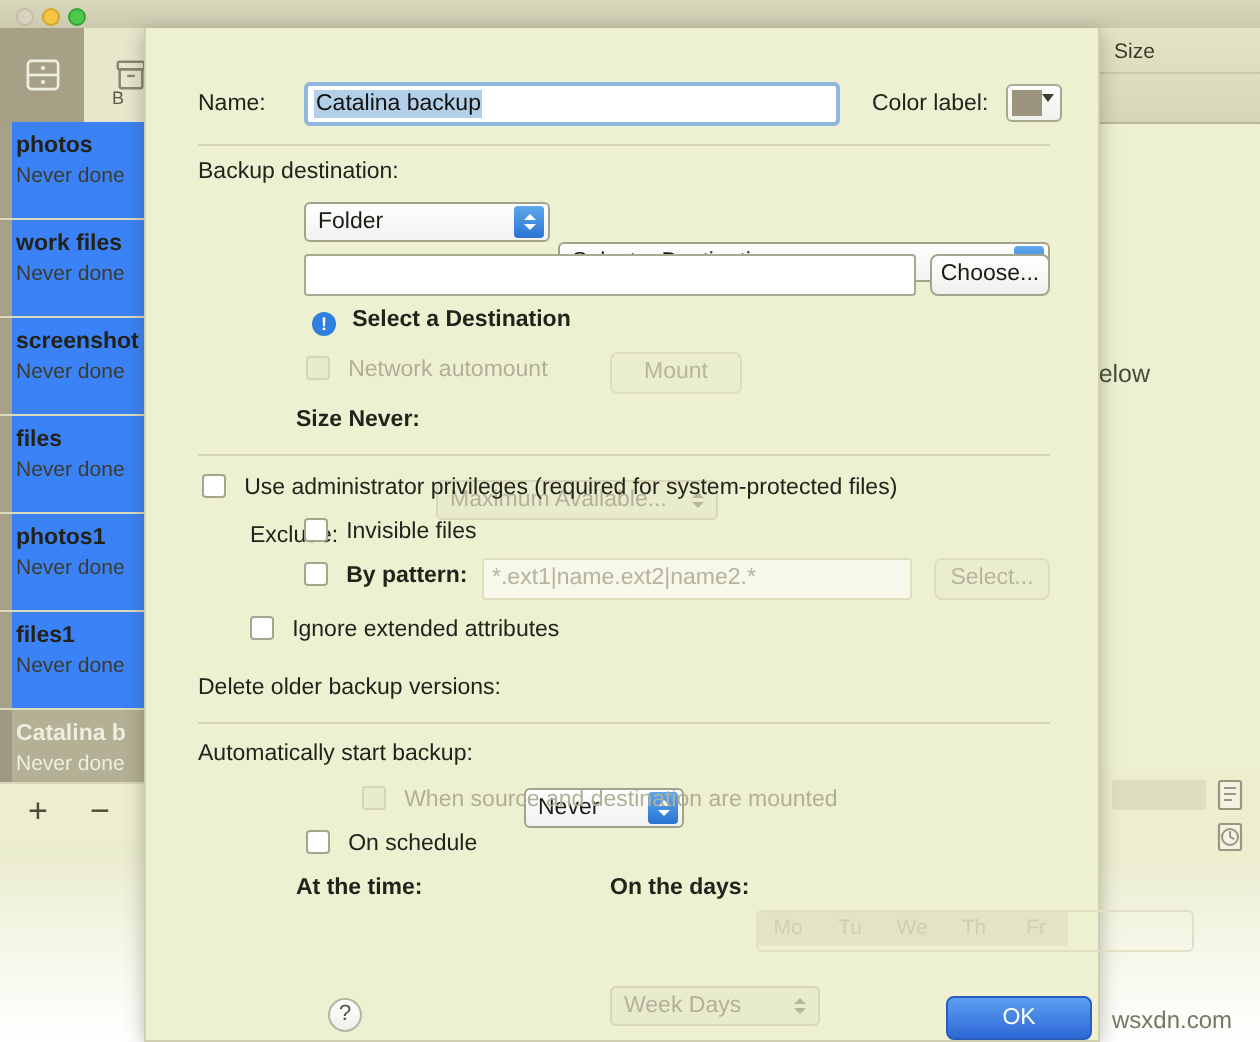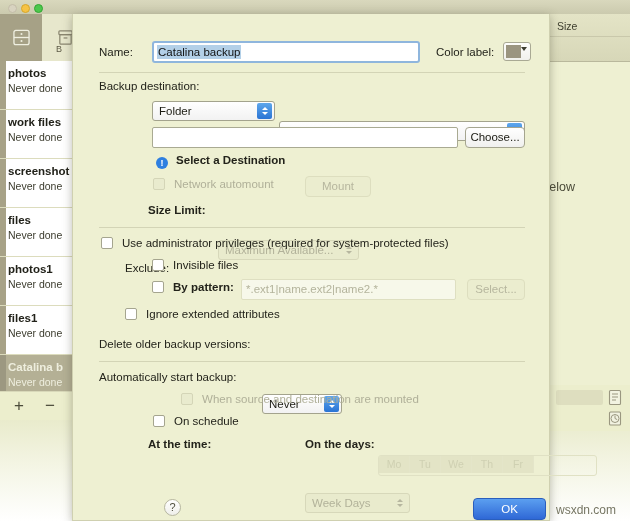--- a/index.html
+++ b/index.html
@@ -39,21 +39,21 @@
   #tb-second{left:42px;top:14px;height:47px;width:46px;background:#e7e7cc;}
   .tb-icon{width:19px;height:17px;}
   #tb-sublabel{
     position:absolute;left:56px;top:44px;font-size:9px;color:#5d5a46;
   }
   #bg-col-size{position:absolute;left:557px;top:20px;font-size:10.5px;color:#3d3d2e;}
   #bg-col-divider{position:absolute;left:549px;top:14px;width:1px;height:47px;background:#c6c5a8;}
   #bg-hrule{position:absolute;left:549px;top:36px;width:81px;height:1px;background:#c9c8ab;}
 
   
-  #sidebar{position:absolute;left:0;top:61px;width:72px;bottom:0;background:#ffffff;}
+  #sidebar{position:absolute;left:0;top:61px;width:72px;bottom:0;background:#3b82f6;}
   .side-item{
     position:absolute;left:0;width:72px;height:49px;
     border-bottom:1px solid #dcdcbd;box-sizing:border-box;padding:6px 0 0 8px;
   }
   .side-item .sw{position:absolute;left:0;top:0;width:6px;height:48px;background:#a7a287;}
   .side-name{font-size:11.5px;font-weight:bold;color:#22221a;white-space:nowrap;}
   .side-sub{font-size:10.5px;color:#3c3c2e;margin-top:3px;white-space:nowrap;}
   .side-item.selected{background:#b4b095;}
   .side-item.selected .side-name,.side-item.selected .side-sub{color:#eeeede;}
   .side-item.selected .sw{background:#9c9881;}
@@ -294,21 +294,21 @@
     <span id="info-icon">!</span>
     <span class="lbl lbl-b" style="margin-left:5px;">Select a Destination</span>
   </div>
 
   <div class="row" style="left:80px;top:164px;">
     <span class="cb disabled"></span>
     <span class="lbl dim" style="margin-left:6px;">Network automount</span>
   </div>
   <div class="row btn disabled" style="left:232px;top:162px;width:66px;">Mount</div>
 
-  <div class="row lbl lbl-b" style="left:75px;top:190px;">Size Limit:</div>
+  <div class="row lbl lbl-b" style="left:75px;top:190px;">Size Never:</div>
   <div class="row popup disabled" style="left:145px;top:186px;width:141px;">
     <span>Maximum Available...</span>
     <span class="arrows">
         <i class="up"></i>
         <i class="dn"></i>
       </span>
   </div>
 
   <div class="sep" style="top:213px;"></div>
 

